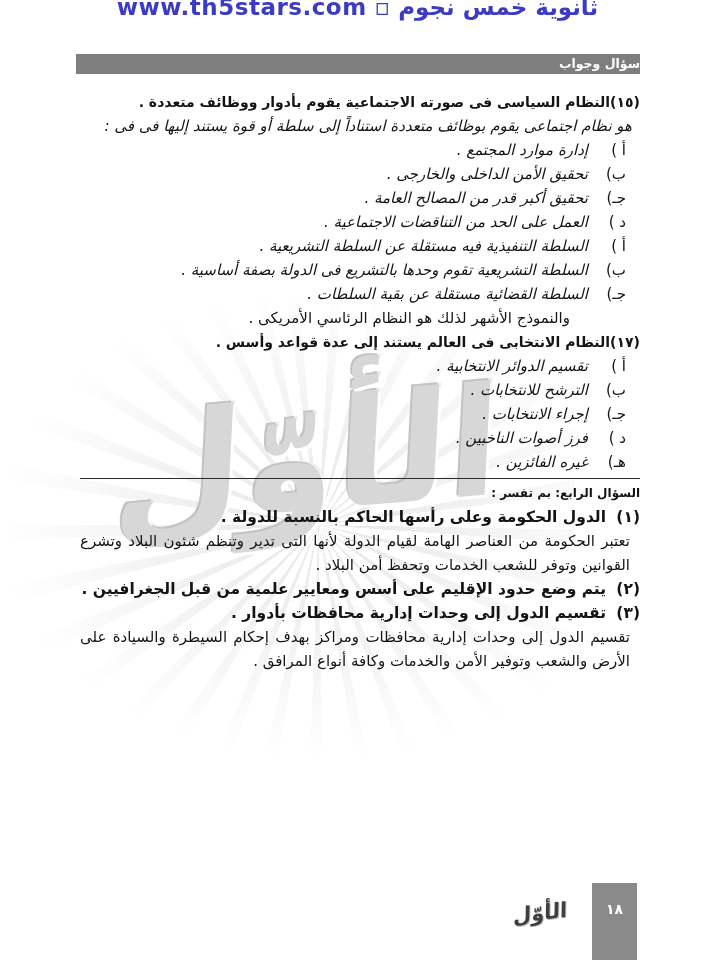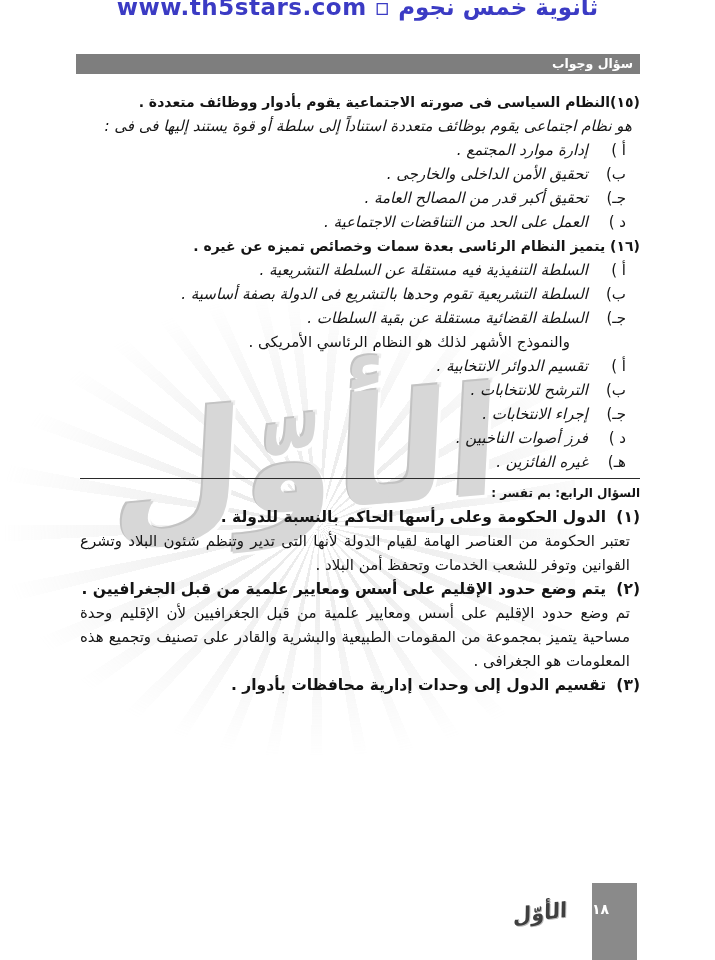--- a/index.html
+++ b/index.html
@@ -4,21 +4,21 @@
 <style>
   html,body{margin:0;padding:0;background:#ffffff;}
   body{width:715px;height:960px;overflow:hidden;font-family:"DejaVu Sans",sans-serif;}
   .page{position:relative;width:715px;height:960px;background:#ffffff;direction:rtl;}
 
   .site-header{position:absolute;top:-6px;left:0;right:0;text-align:center;z-index:2;}
   .site-link{color:#3b3bc4;font-weight:bold;font-size:23px;letter-spacing:.5px;}
 
   .banner{position:absolute;top:54px;right:75px;left:76px;height:20px;background:#7e7e7e;
           color:#ffffff;font-size:12.5px;font-weight:bold;line-height:20px;
-          padding-right:7px;box-sizing:border-box;z-index:2;}
+          box-sizing:border-box;z-index:2;}
 
   
   .watermark{position:absolute;top:335px;left:25px;width:490px;height:300px;z-index:0;pointer-events:none;}
   .rays{position:absolute;top:-40px;left:-20px;right:-60px;bottom:-120px;
         background:repeating-conic-gradient(from -8deg at 55% 50%,
            rgba(190,190,190,.30) 0deg 3deg, rgba(255,255,255,0) 3deg 11deg);
         -webkit-mask-image:radial-gradient(ellipse at 55% 50%, #000 15%, transparent 72%);
         mask-image:radial-gradient(ellipse at 55% 50%, #000 15%, transparent 72%);}
   .wm-text{position:absolute;top:48px;right:15px;font-size:150px;line-height:1;font-weight:bold;
         color:#d7d7d7;letter-spacing:-8px;transform:rotate(-5deg) skewX(-8deg);
@@ -37,21 +37,21 @@
   .divider{border:none;border-top:1.5px solid #2a2a2a;margin:4px 0 2px;}
   .s4-title{font-weight:bold;font-size:12px;}
   .s4head{display:flex;font-weight:bold;font-size:15.5px;white-space:nowrap;}
   .s4num{flex:none;width:34px;}
   .s4body{padding-right:10px;text-align:justify;}
 
   .footer-logo{position:absolute;top:901px;right:148px;z-index:1;font-size:21px;font-weight:bold;
        color:#3f3f3f;transform:rotate(-7deg) skewX(-8deg);letter-spacing:-2px;
        text-shadow:1px 1px 0 #bdbdbd;}
   .pagebar{position:absolute;top:883px;right:78px;width:45px;height:77px;background:#8a8a8a;z-index:1;}
-  .pagebar span{display:block;text-align:left;margin-top:18px;color:#ffffff;
+  .pagebar span{display:block;text-align:center;margin-top:18px;color:#ffffff;
        font-size:14px;font-weight:bold;}
 </style>
 </head>
 <body>
 
 <div class="page">
 
   <div class="site-header">
     <span class="site-link">ثانوية خمس نجوم ▫ www.th5stars.com</span>
   </div>
@@ -82,37 +82,37 @@
         <span class="lbl">جـ)</span>
         <span class="txt">تحقيق أكبر قدر من المصالح العامة .</span>
       </div>
       <div class="item">
         <span class="lbl">د )</span>
         <span class="txt">العمل على الحد من التناقضات الاجتماعية .</span>
       </div>
     </div>
 
     <div class="q">
-      <div class="q-head">(١٦) يتميز النظام الرئاسى بعدة سمات وخصائص تميزه عن غيره .</div>
       <div class="item">
         <span class="lbl">أ )</span>
         <span class="txt">السلطة التنفيذية فيه مستقلة عن السلطة التشريعية .</span>
       </div>
       <div class="item">
         <span class="lbl">ب)</span>
         <span class="txt">السلطة التشريعية تقوم وحدها بالتشريع فى الدولة بصفة أساسية .</span>
       </div>
       <div class="item">
         <span class="lbl">جـ)</span>
         <span class="txt">السلطة القضائية مستقلة عن بقية السلطات .</span>
       </div>
       <div class="q-note">والنموذج الأشهر لذلك هو النظام الرئاسي الأمريكى .</div>
     </div>
 
     <div class="q">
+      <div class="q-head">(١٧)النظام الانتخابى فى العالم يستند إلى عدة قواعد وأسس .</div>
       <div class="item">
         <span class="lbl">أ )</span>
         <span class="txt">تقسيم الدوائر الانتخابية .</span>
       </div>
       <div class="item">
         <span class="lbl">ب)</span>
         <span class="txt">الترشح للانتخابات .</span>
       </div>
       <div class="item">
         <span class="lbl">جـ)</span>
@@ -138,28 +138,28 @@
         <span class="s4ht">الدول الحكومة وعلى رأسها الحاكم بالنسبة للدولة .</span>
       </div>
       <div class="s4body">تعتبر الحكومة من العناصر الهامة لقيام الدولة لأنها التى تدير وتنظم شئون البلاد وتشرع القوانين وتوفر للشعب الخدمات وتحفظ أمن البلاد .</div>
     </div>
 
     <div class="s4item">
       <div class="s4head">
         <span class="s4num">(٢)</span>
         <span class="s4ht">يتم وضع حدود الإقليم على أسس ومعايير علمية من قبل الجغرافيين .</span>
       </div>
-      <div class="s4body">تم وضع حدود الإقليم على أسس ومعايير علمية من قبل الجغرافيين لأن الإقليم وحدة مساحية يتميز بمجموعة من المقومات الطبيعية والبشرية والقادر على تصنيف وتجميع هذه المعلومات هو الجغرافى .</div>
     </div>
 
     <div class="s4item">
       <div class="s4head">
         <span class="s4num">(٣)</span>
         <span class="s4ht">تقسيم الدول إلى وحدات إدارية محافظات بأدوار .</span>
       </div>
+      <div class="s4body">تقسيم الدول إلى وحدات إدارية محافظات ومراكز بهدف إحكام السيطرة والسيادة على الأرض والشعب وتوفير الأمن والخدمات وكافة أنواع المرافق .</div>
     </div>
 
   </div>
 
   <div class="footer-logo">الأوّل</div>
 
   <div class="pagebar">
     <span>١٨</span>
   </div>
 

